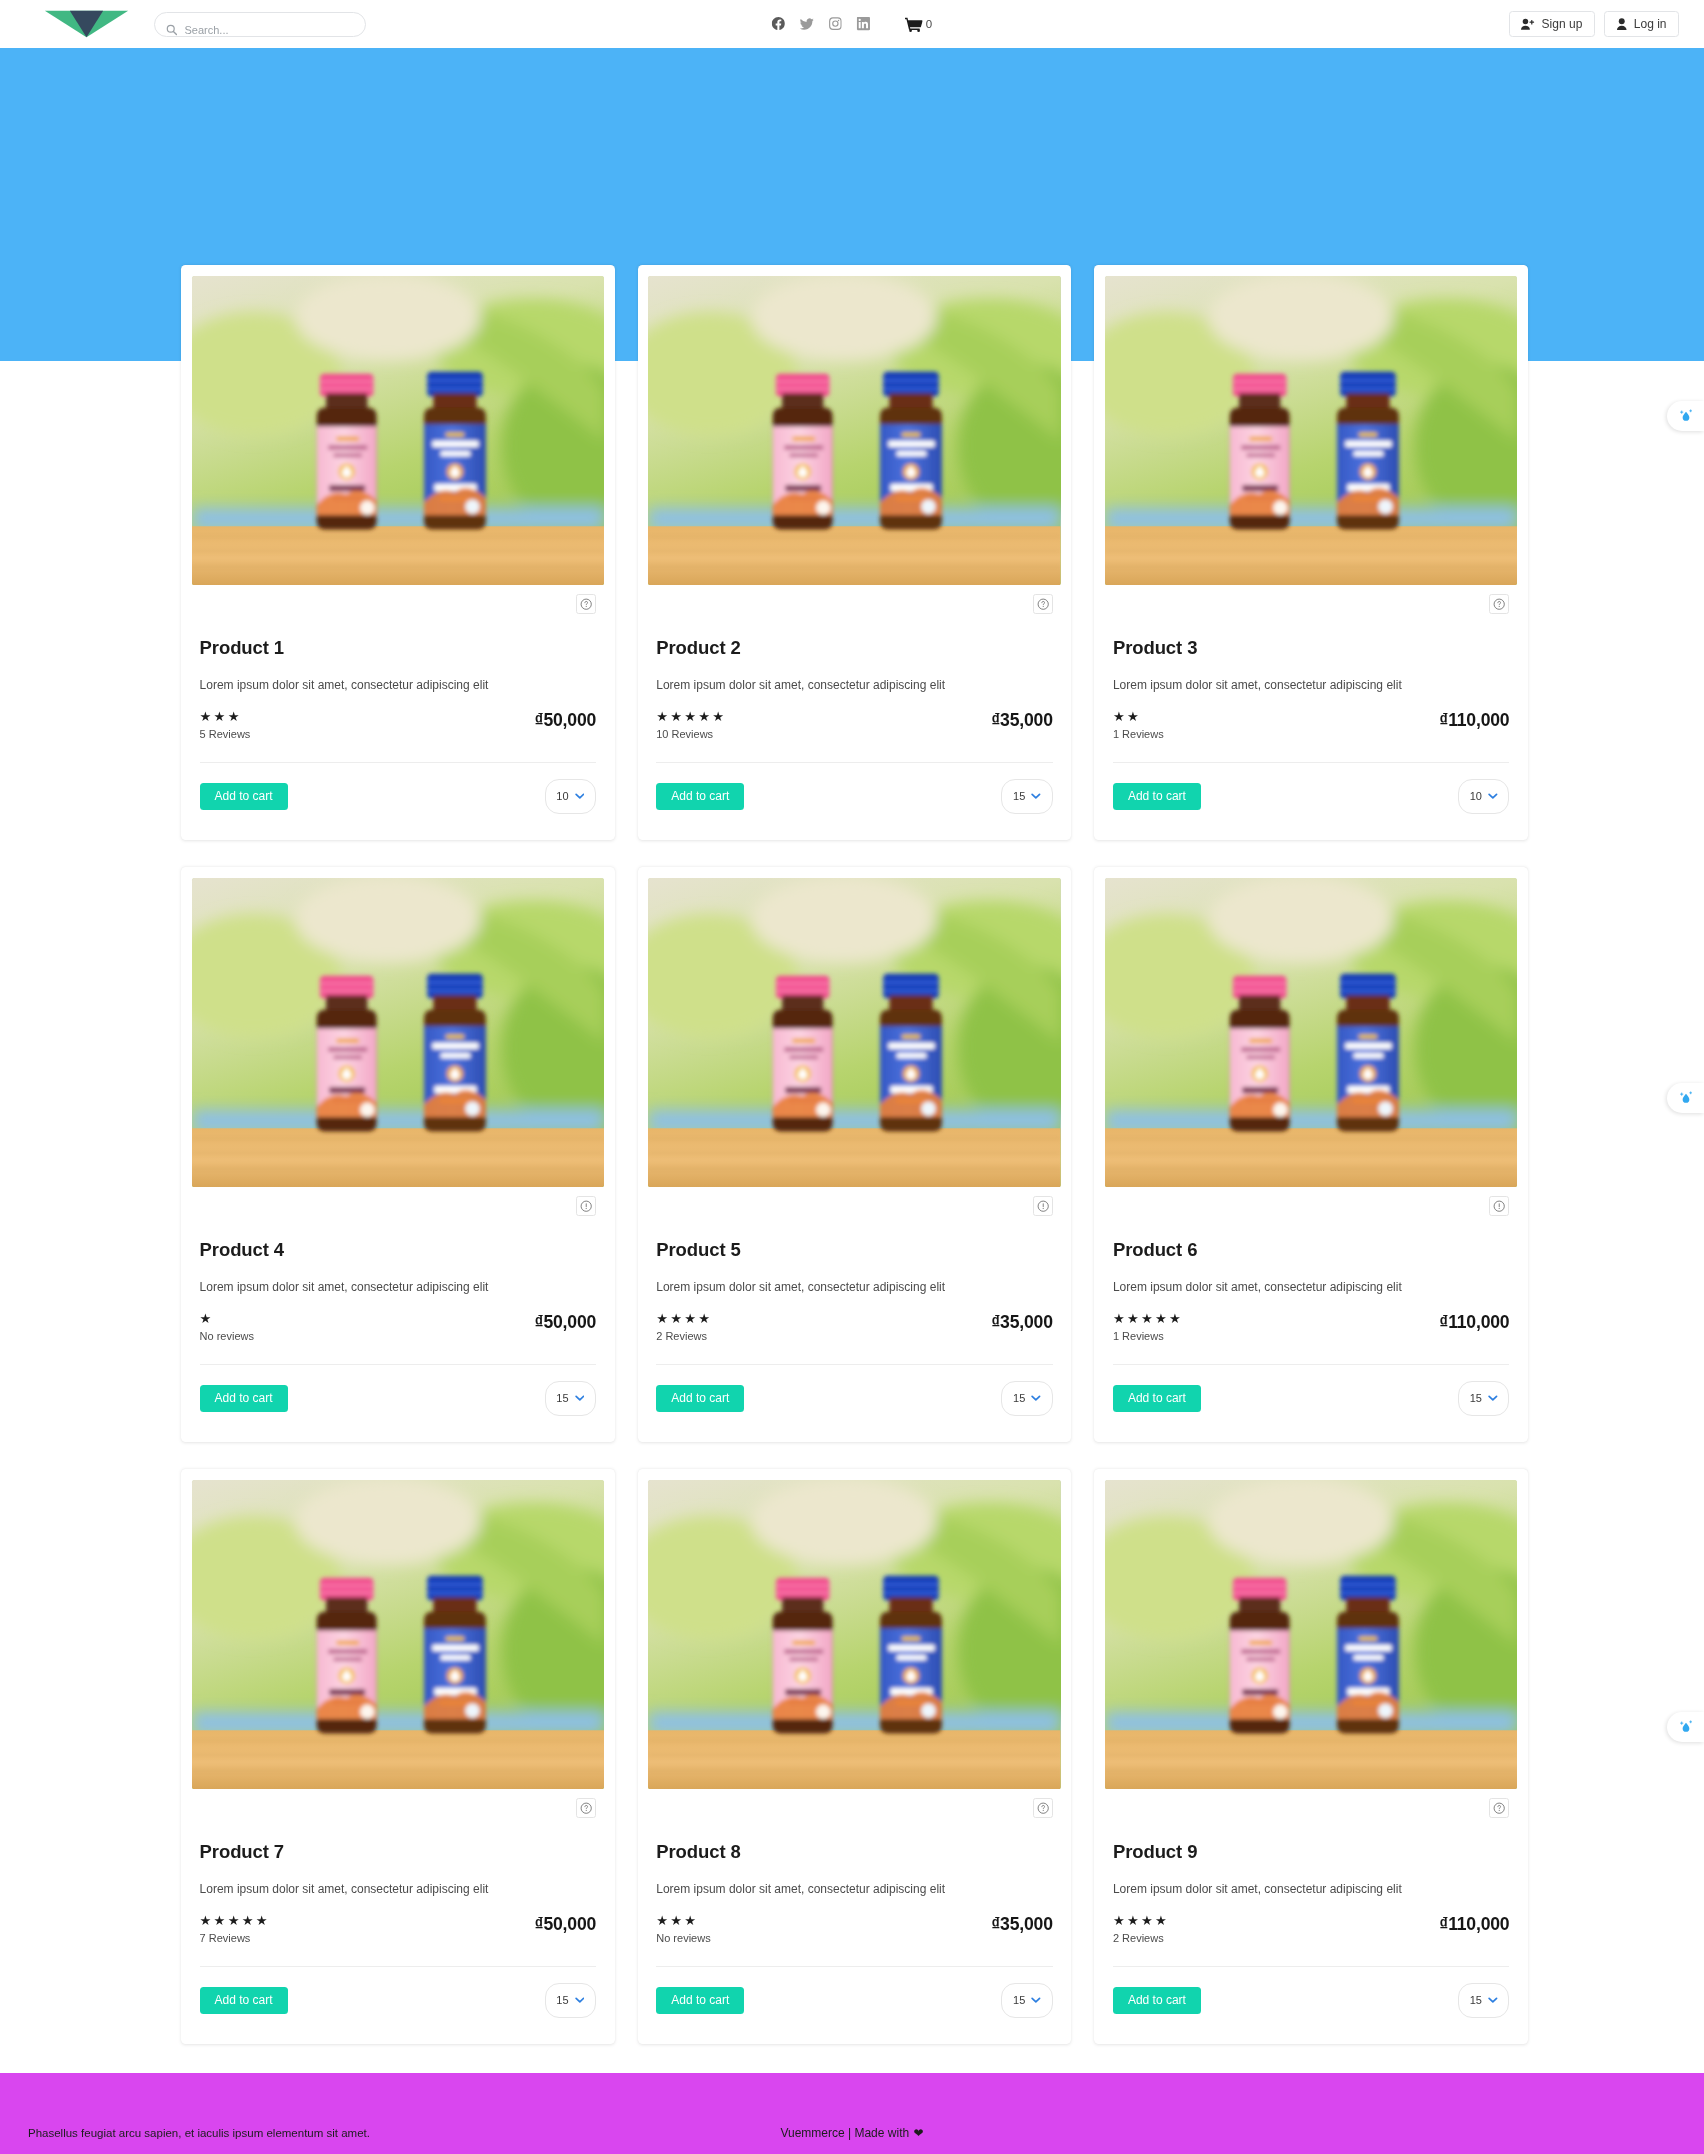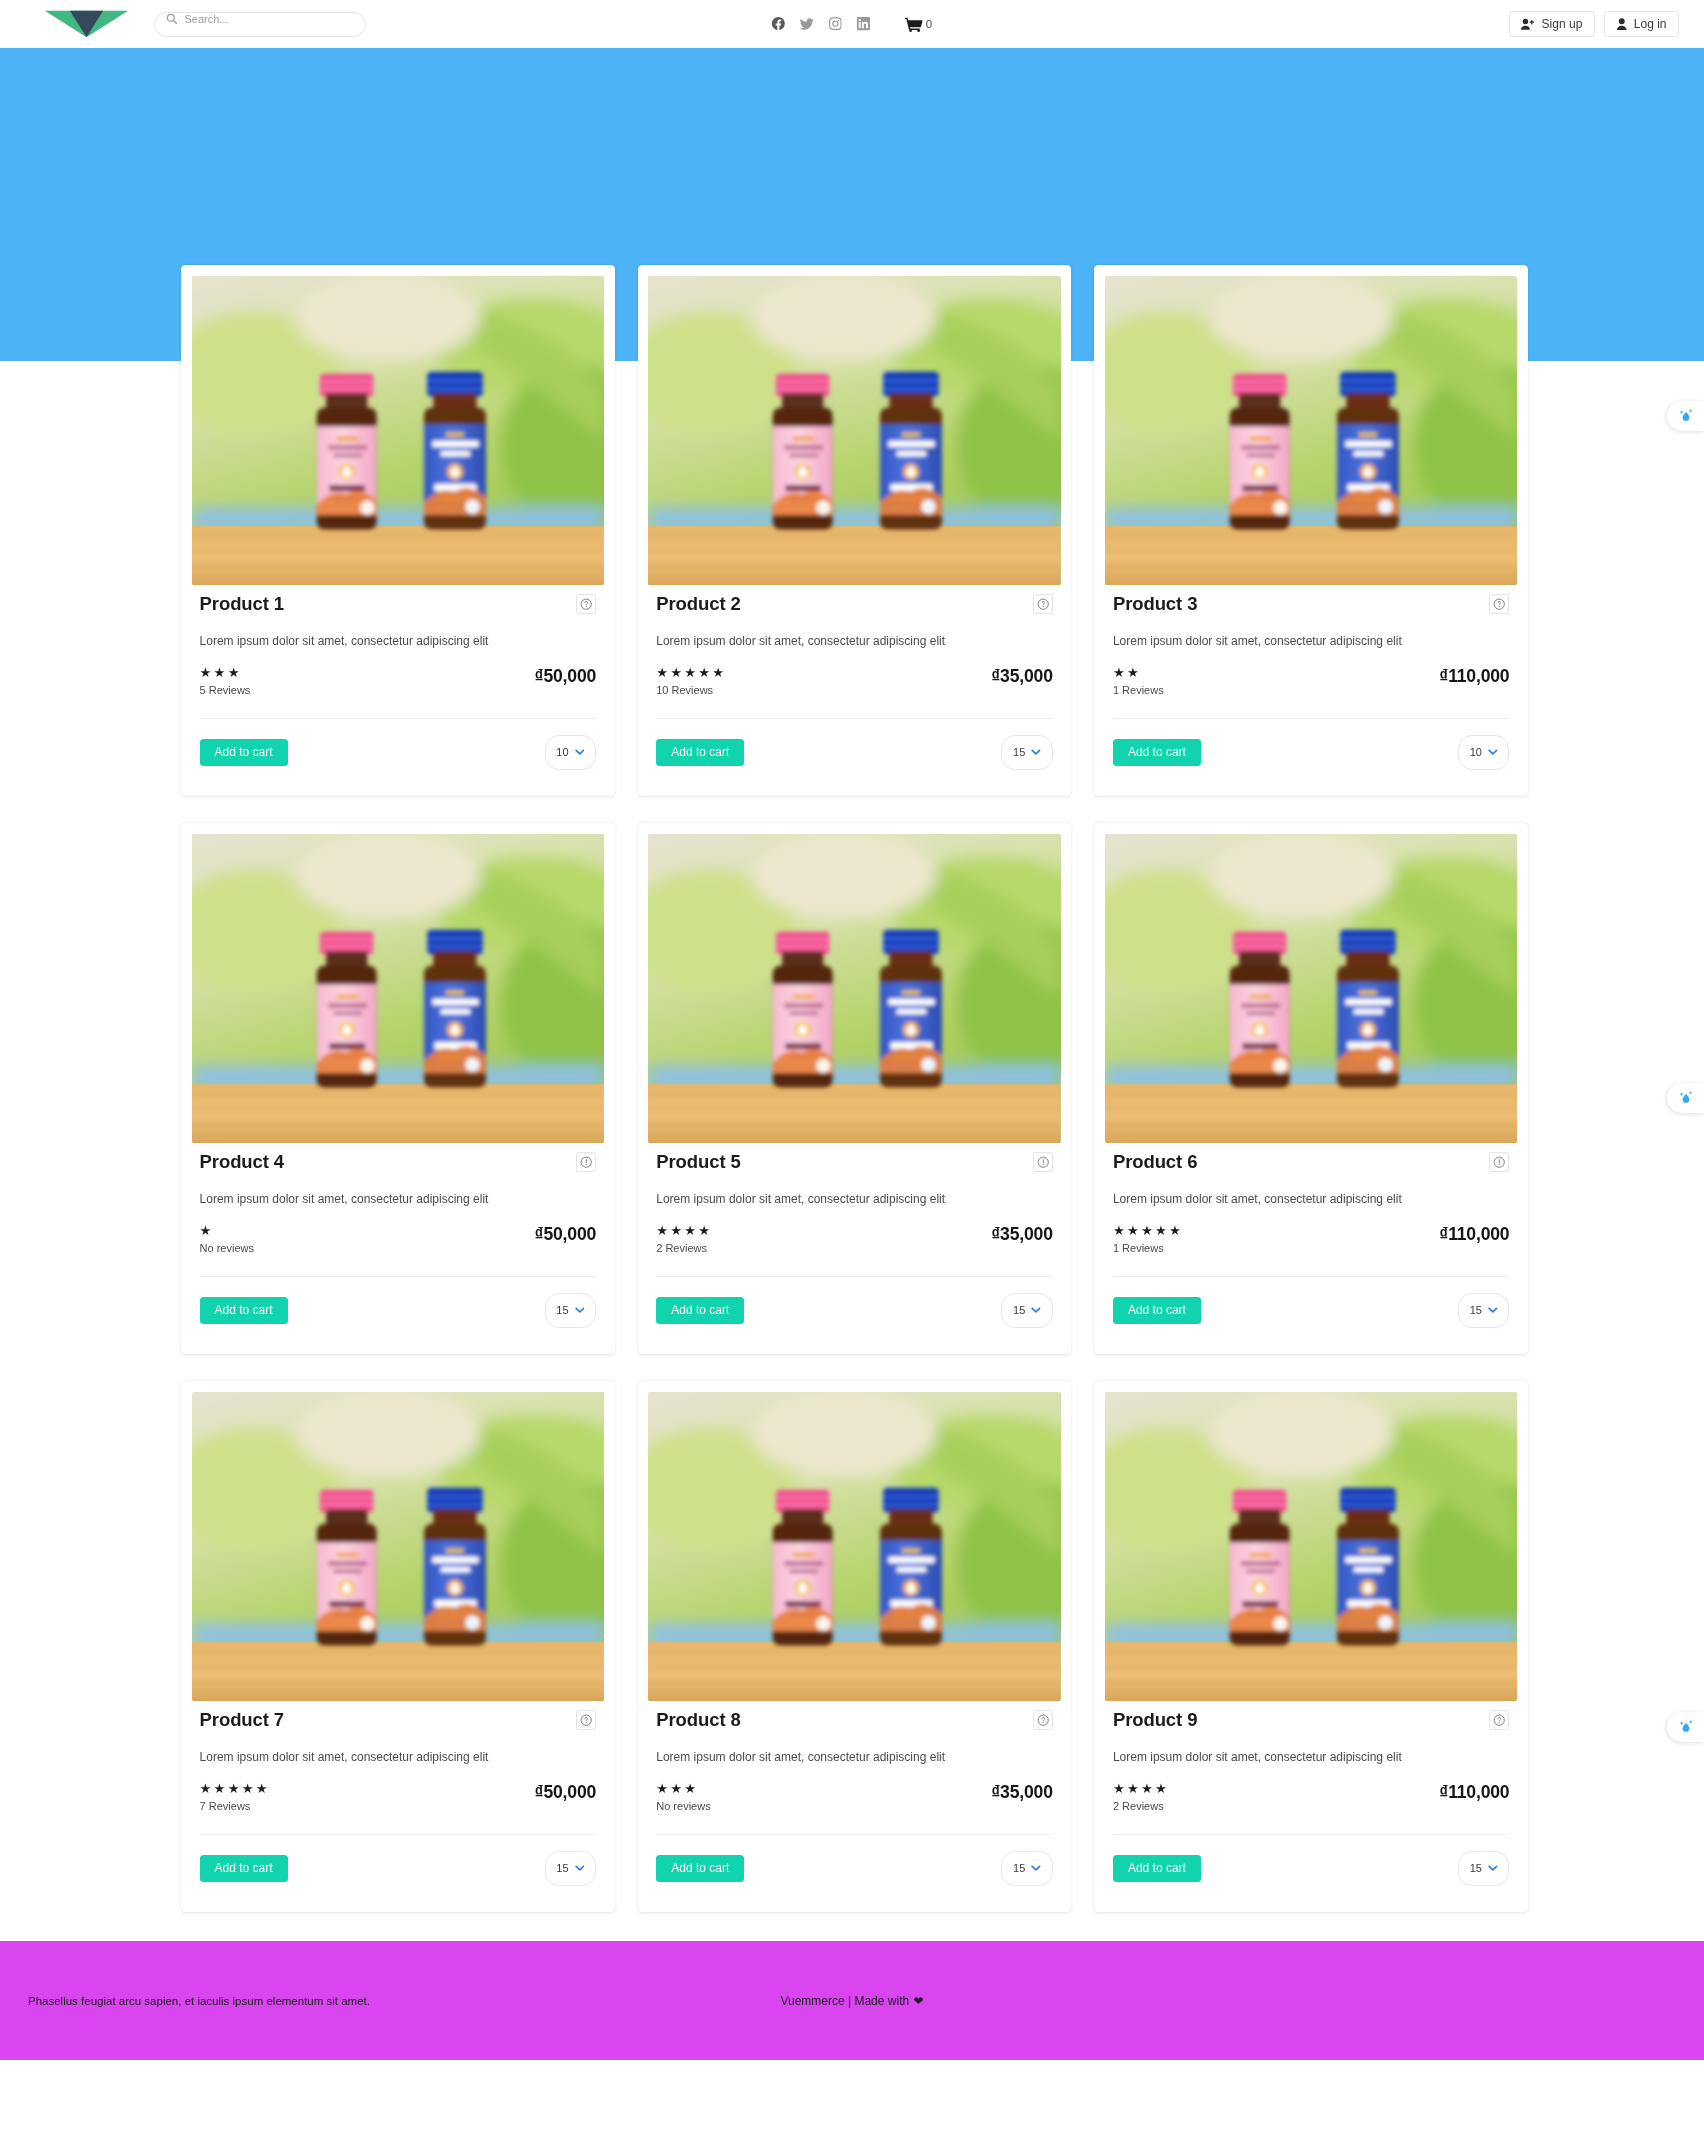--- a/index.html
+++ b/index.html
@@ -25,21 +25,21 @@
   }
   .logo {
     width: 85px; height: 30px;
     margin-left: 19.4px; margin-right: 25px;
     display: block;
   }
   .search-box {
     width: 212px; height: 25px;
     border: 0.9px solid #e2e4e7;
     border-radius: 14px;
-    display: flex; align-items: flex-start;
+    display: flex; align-items: flex-end;
     padding: 0 10.6px;
     background: #fff;
   }
   .search-box .mag { flex: 0 0 auto; margin-right: 7px; display: block; }
   .search-box input {
     border: none; outline: none;
     font-family: "Liberation Sans", sans-serif;
     font-size: 11px;
     color: #333;
     width: 100%;
@@ -120,20 +120,21 @@
   }
   .card-img svg { display: block; width: 100%; height: 100%; }
 
   .card-title-row {
     display: flex; align-items: flex-start; justify-content: space-between;
     padding: 8px 8px 0 8px;
   }
   .card-title {
     font-size: 18.5px; font-weight: 700; color: #1c1c1c;
     letter-spacing: -0.1px;
+    margin-top: 44px;
   }
   .info-btn {
     width: 20px; height: 20px;
     border: 0.9px solid #e4e4e4; border-radius: 2.6px;
     background: #fff;
     display: flex; align-items: center; justify-content: center;
     cursor: pointer; flex: 0 0 auto;
     margin-top: 1.8px;
   }
   .card-desc {

